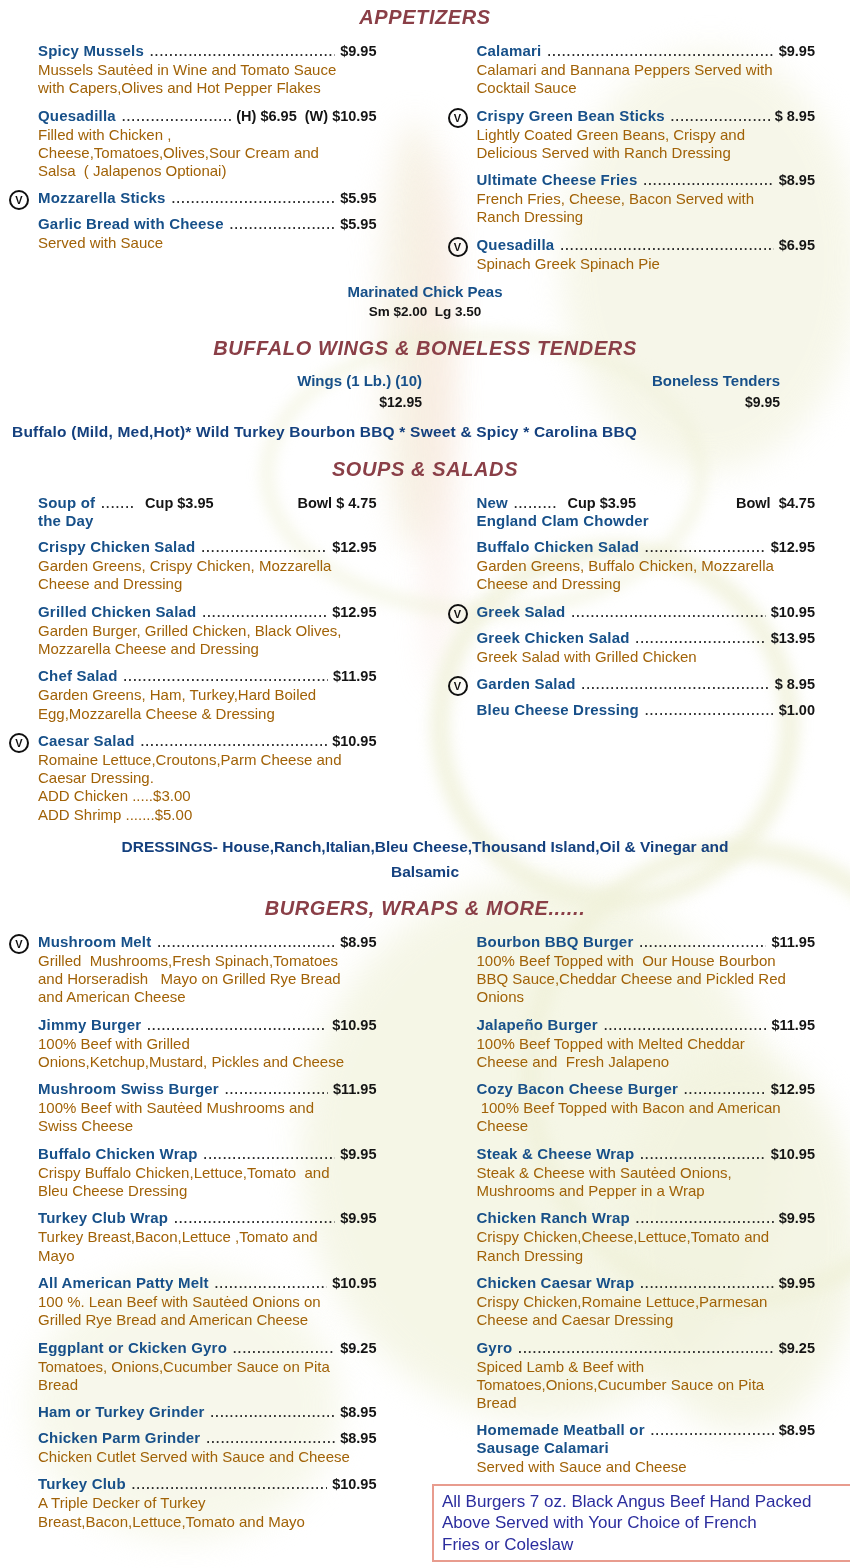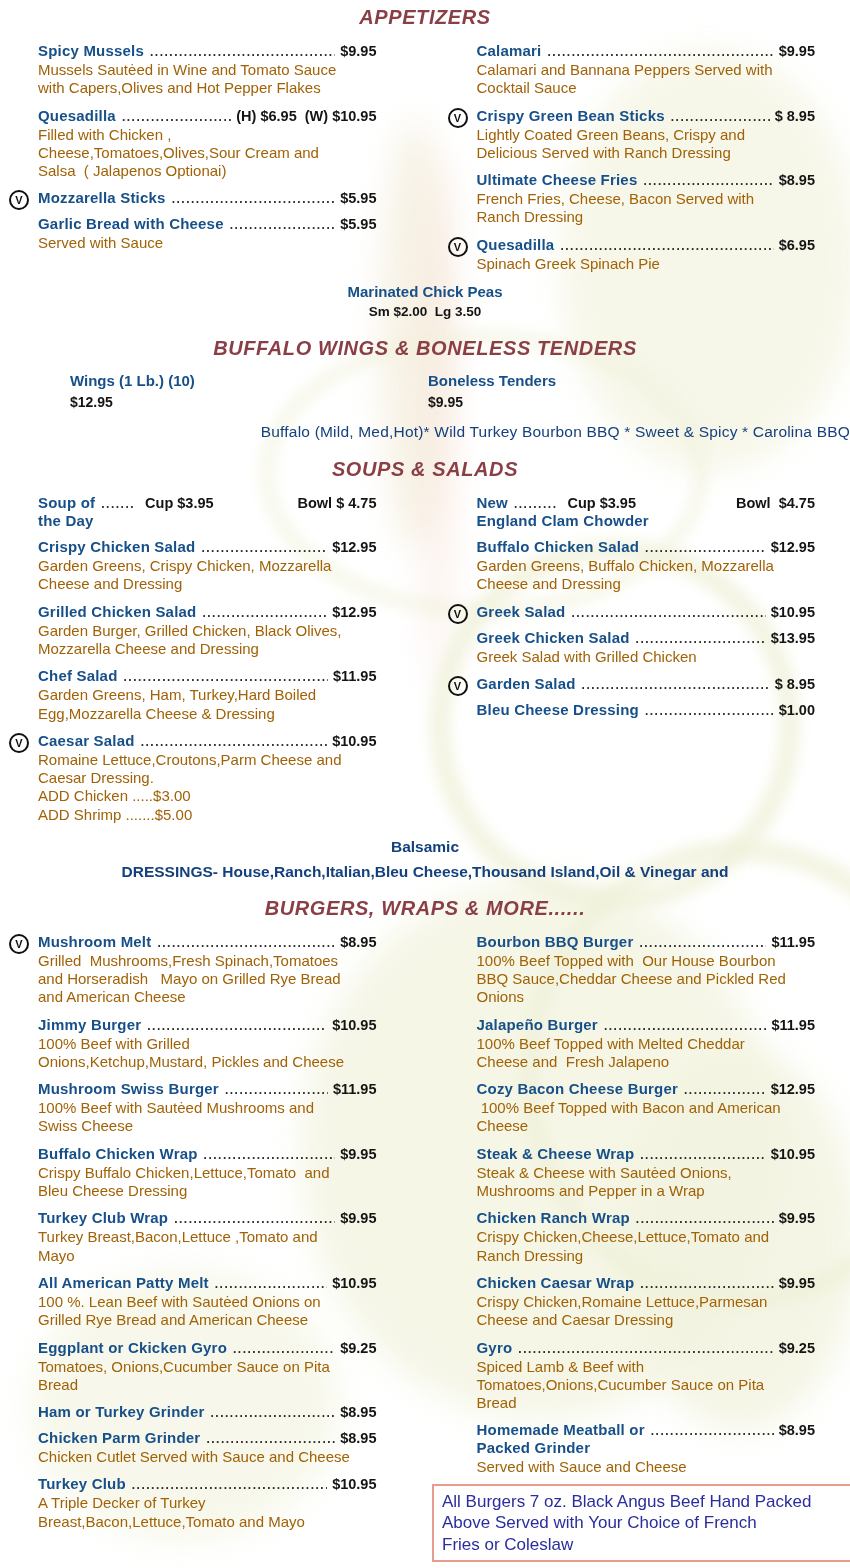--- a/index.html
+++ b/index.html
@@ -41,24 +41,24 @@
   .extra{margin-top:0;}
   .vmark{
     position:absolute;left:-29px;top:1px;width:16px;height:16px;border:2px solid #101010;border-radius:50%;
     display:flex;align-items:center;justify-content:center;font-weight:bold;font-size:11px;color:#101010;background:transparent;
   }
   .center-block{text-align:center;margin-top:1px;}
   .cb-name{color:#175089;font-weight:bold;font-size:15px;}
   .cb-price{color:#141414;font-weight:bold;font-size:13.5px;margin-top:4px;}
 
   .sec-wings{margin-top:18px;}
-  .wings-opts{display:grid;grid-template-columns:1fr 1fr;padding:12px 70px 0 70px;text-align:left;gap:6px;}
+  .wings-opts{display:grid;grid-template-columns:1fr 1fr;padding:12px 70px 0 70px;text-align:right;gap:6px;}
   .opt-name{color:#175089;font-weight:bold;font-size:15px;}
   .opt-price{color:#141414;font-weight:bold;font-size:14px;margin-top:5px;}
-  .flavors{text-align:right;color:#14407e;font-weight:normal;font-size:15.5px;margin-top:13px;letter-spacing:.2px;padding-left:12px;}
+  .flavors{text-align:left;color:#14407e;font-weight:bold;font-size:15.5px;margin-top:13px;letter-spacing:.2px;padding-left:12px;}
 
   .sec-soups{margin-top:17px;}
   .dressings{text-align:center;color:#14407e;font-weight:bold;font-size:15.5px;line-height:1.6;margin-top:2px;}
 
   .sec-burgers{margin-top:12px;}
 
   .note{
     position:absolute;left:432px;top:1484px;width:452px;border:2px solid #e89c8e;background:#ffffff;
     padding:5px 8px;color:#2b2d9e;font-size:17px;line-height:1.26;
   }
@@ -272,22 +272,22 @@
             <div class="item">
               <div class="line">
                 <span class="name">Bleu Cheese Dressing</span>
                 <span class="leader"></span>
                 <span class="price">$1.00</span>
               </div>
             </div>
           </div>
         </div>
       <div class="dressings">
+        <div>DRESSINGS- House,Ranch,Italian,Bleu Cheese,Thousand Island,Oil &amp; Vinegar and</div>
         <div>Balsamic</div>
-        <div>DRESSINGS- House,Ranch,Italian,Bleu Cheese,Thousand Island,Oil &amp; Vinegar and</div>
       </div>
     </section>
 
     <section class="sec-burgers">
       <h2 class="sec">BURGERS, WRAPS &amp; MORE......</h2>
       <div class="cols">
           <div class="col">
             <div class="item">
               <span class="vmark">V</span>
               <div class="line">
@@ -425,21 +425,21 @@
                 <span class="price">$9.25</span>
               </div>
               <div class="desc">Spiced Lamb &amp; Beef with Tomatoes,Onions,Cucumber Sauce on Pita Bread</div>
             </div>
             <div class="item">
               <div class="line">
                 <span class="name">Homemade Meatball or</span>
                 <span class="leader"></span>
                 <span class="price">$8.95</span>
               </div>
-              <div class="name name2">Packed Grinder</div>
+              <div class="name name2">Sausage Calamari</div>
               <div class="desc">Served with Sauce and Cheese</div>
             </div>
             <div class="item">
               <div class="line">
                 <span class="name">Eggplant Grinder</span>
                 <span class="leader"></span>
                 <span class="price">$8.95</span>
               </div>
             </div>
           </div>

